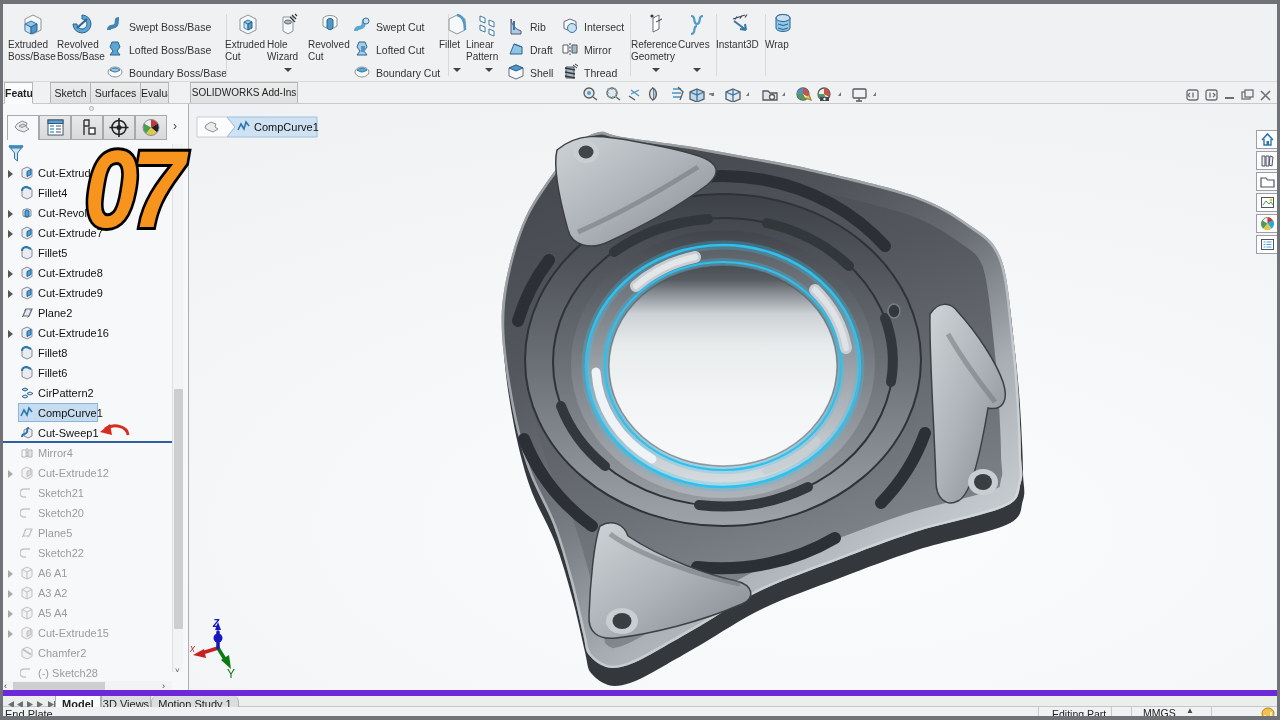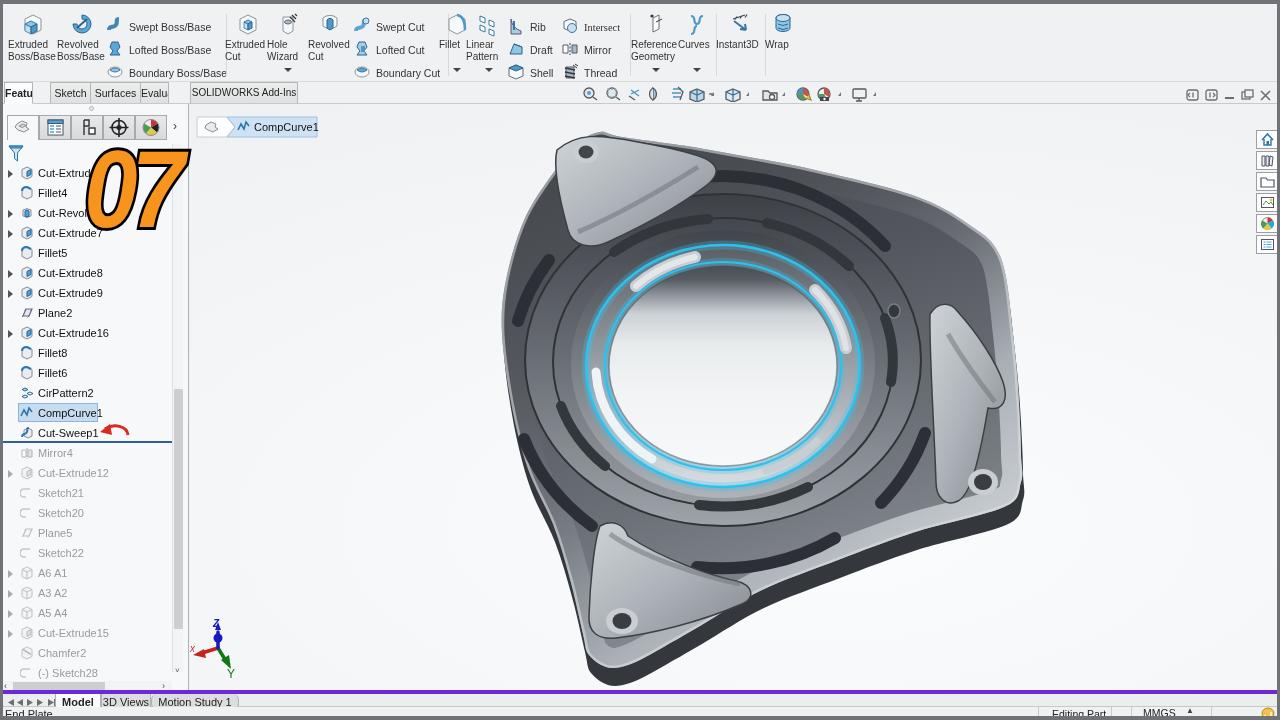--- a/index.html
+++ b/index.html
@@ -48,21 +48,21 @@
 
 #viewport{left:190px;top:100px;width:1087px;height:586px;
   background:radial-gradient(130% 105% at 58% 72%, #fbfcfd 0%, #f4f6f7 45%, #ecEEf1 100%);}
 
 #crumb{position:absolute;left:6px;top:12px;height:20px;font-size:11px;color:#222;}
 
 #taskpane{position:absolute;right:0px;top:26px;width:21px;}
 .tpbtn{width:21px;height:19px;background:#fdfdfd;border:1px solid #9aa0a5;border-right:none;margin-bottom:2px;
   display:flex;align-items:center;justify-content:center;}
 
-#motionbar{left:3px;top:686px;width:1274px;height:17px;background:#eceded;border-top:4px solid #6d28d9;border-bottom:1px solid #c6c7c8;}
+#motionbar{left:3px;top:686px;width:1274px;height:17px;background:#eceded;border-top:6px solid #6d28d9;border-bottom:1px solid #c6c7c8;}
 .mtab{position:absolute;top:0px;height:16px;font-size:11px;color:#222;padding-top:2px;text-align:center;background:#dcddde;border:1px solid #b0b1b2;border-top:none;}
 .mtab.active{background:#fbfcfd;font-weight:bold;}
 
 #statusbar{left:3px;top:703px;width:1130px;height:13px;background:#f0f1f2;font-size:11px;color:#222;}
 #num07{position:absolute;left:80px;top:123px;z-index:30;}
 </style>
 </head>
 <body>
 <div id="app">
   <div class="abs" id="edgeL"></div>
@@ -153,21 +153,21 @@
           <path d="M7 4 v9" stroke="#2a76ad" stroke-width="2"></path>
         </svg>Rib</div>
     <div class="smallrow" style="left:504px;top:32px;"><svg width="18" height="18" viewBox="0 0 18 18">
           <path d="M3 14 l4 -10 8 3 v7 z" fill="#7ec3e8" stroke="#1d639c"></path>
           <path d="M7 4 l8 3" stroke="#1d639c"></path>
         </svg>Draft</div>
     <div class="smallrow" style="left:504px;top:55px;"><svg width="18" height="18" viewBox="0 0 18 18">
           <path d="M9 2 l7 3 v8 l-7 3 -7 -3 v-8 z" fill="#eef2f5" stroke="#667"></path>
           <path d="M9 2 l7 3 -7 3 -7 -3 z" fill="#3f97cf" stroke="#1d639c"></path>
         </svg>Shell</div>
-    <div class="smallrow" style="left:558px;top:9px;font-family:Liberation Serif, serif;"><svg width="18" height="18" viewBox="0 0 18 18">
+    <div class="smallrow" style="left:558px;top:9px;"><svg width="18" height="18" viewBox="0 0 18 18">
           <path d="M9 2 l6 2.5 v7 l-6 2.5 -6 -2.5 v-7 z" fill="#eef2f5" stroke="#667"></path>
           <circle cx="11" cy="11" r="4.5" fill="#bcd9ec" stroke="#2a76ad"></circle>
         </svg>Intersect</div>
     <div class="smallrow" style="left:558px;top:32px;"><svg width="18" height="18" viewBox="0 0 18 18">
           <path d="M2 5 h5 v8 h-5 z" fill="#fff" stroke="#556"></path>
           <path d="M11 5 h5 v8 h-5 z" fill="#9fb4c2" stroke="#556"></path>
           <path d="M9 3 v12" stroke="#333" stroke-dasharray="2 1.5"></path>
         </svg>Mirror</div>
     <div class="smallrow" style="left:558px;top:55px;"><svg width="18" height="18" viewBox="0 0 18 18">
           <path d="M5 4 h8 v11 h-8 z" fill="#9fb4c2" stroke="#556"></path>

